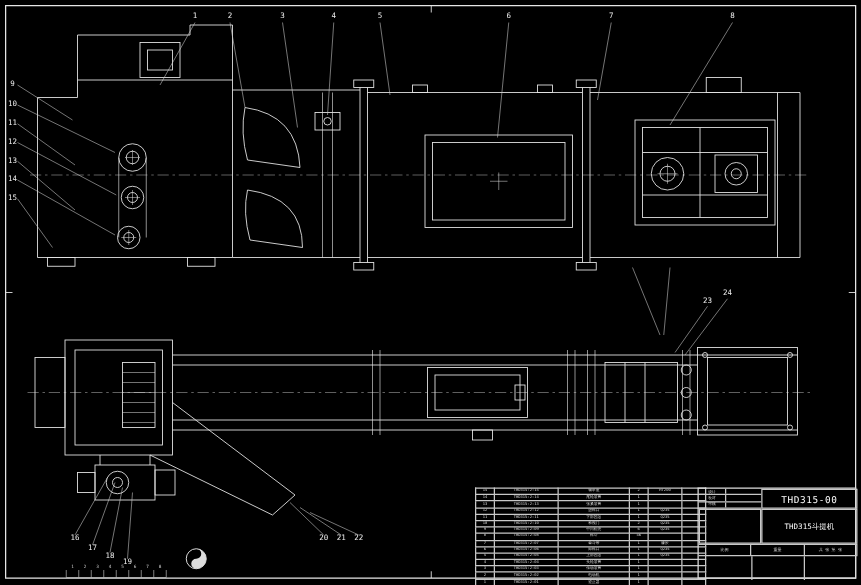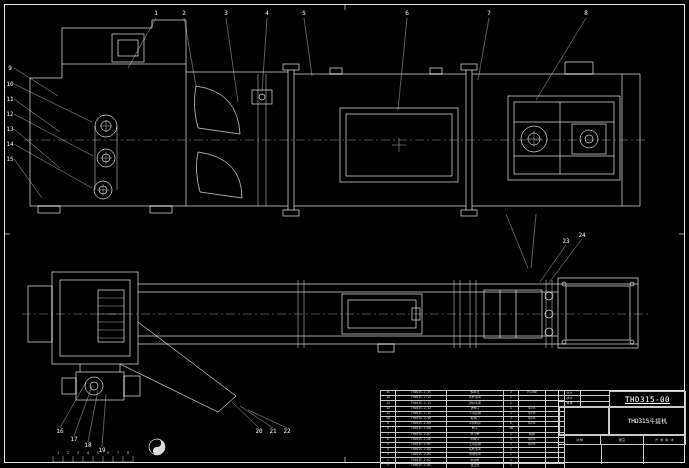--- a/index.html
+++ b/index.html
@@ -423,21 +423,21 @@
           <span class="tb-field-label">校对</span>
           <span></span>
         </div>
 
         <div class="tb-field-row">
           <span class="tb-field-label">审核</span>
           <span></span>
         </div>
       </div>
 
-    <div class="cell tb-number" style="left:50px;top:0;width:77px;height:16px;text-decoration:underline;">THD315-00</div>
+    <div class="cell tb-number" style="left:50px;top:0;width:77px;height:16px;">THD315-00</div>
 
     <div class="cell" style="left:0;top:16px;width:50px;height:28px;"></div>
 
     <div class="cell tb-title" style="left:50px;top:16px;width:77px;height:28px;">THD315斗提机</div>
 
     <div style="position:absolute;left:0;top:44px;width:127px;height:10px;display:flex;border-top:0.5px solid #c8c8c8;border-bottom:0.5px solid #c8c8c8;box-sizing:border-box;">
 
         <span class="tb-bottom-label" style="flex:1">比例</span>
 
         <span class="tb-bottom-label" style="flex:1">重量</span>

